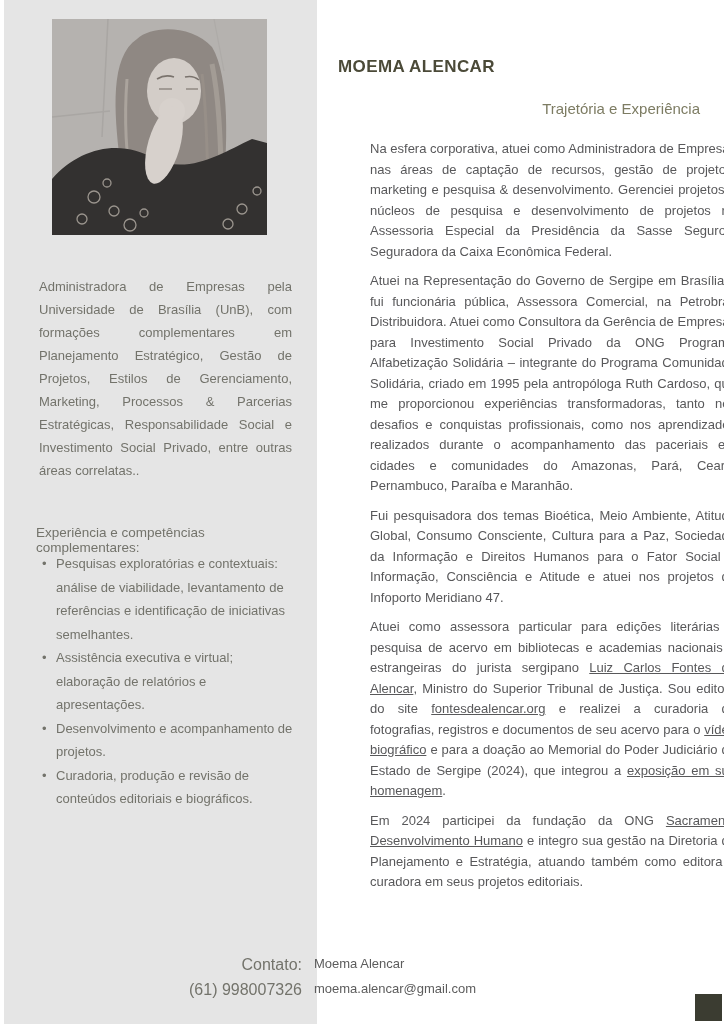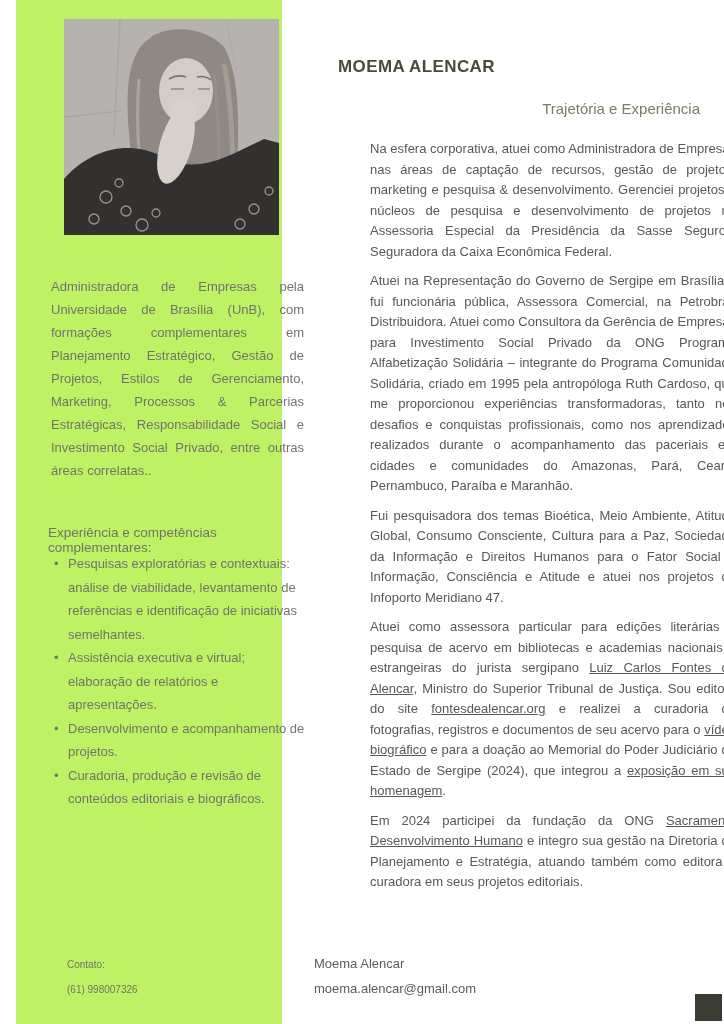--- a/index.html
+++ b/index.html
@@ -2,21 +2,21 @@
 <html lang="pt"><head>
 <meta charset="utf-8">
 <style>
   html,body{margin:0;padding:0;background:#ffffff;}
   .page{
     position:relative;width:724px;height:1024px;background:#ffffff;
     font-family:"Liberation Sans","DejaVu Sans",sans-serif;
     overflow:hidden;
   }
   
-  .sidebar{position:absolute;left:16px;top:0;width:266px;height:1024px;background:#bef264;}
+  .sidebar{position:absolute;left:4px;top:0;width:313px;height:1024px;background:#e5e5e5;}
   .photo{position:absolute;left:48px;top:19px;width:215px;height:216px;display:block;}
   .bio{
     position:absolute;left:35px;top:262px;width:253px;
     font-size:13px;line-height:23px;text-align:justify;color:#73736b;
   }
   .comp-heading{
     position:absolute;left:32px;top:511px;width:258px;
     font-size:13.5px;color:#73736b;
   }
   .bullets{
@@ -24,22 +24,22 @@
     margin:0;padding:0;list-style:none;
     font-size:13px;line-height:23.5px;color:#73736b;
   }
   .bullets li{display:flex;align-items:flex-start;margin:0;}
   .bullets .dot{width:14px;flex:0 0 14px;}
   .tech{
     position:absolute;left:32px;top:806px;width:262px;
     font-size:13.5px;line-height:25px;color:#73736b;
   }
   .contact{
-    position:absolute;right:15px;top:952px;width:200px;text-align:left;
-    font-size:10px;line-height:25px;color:#73736b;
+    position:absolute;right:15px;top:952px;width:200px;text-align:right;
+    font-size:16px;line-height:25px;color:#73736b;
   }
   
   .main-title{
     position:absolute;left:338px;top:46px;
     font-size:17px;font-weight:bold;letter-spacing:.4px;color:#4b4a38;
   }
   .subtitle{
     position:absolute;left:333px;top:100px;width:367px;text-align:right;
     font-size:15px;color:#7d7c63;
   }

